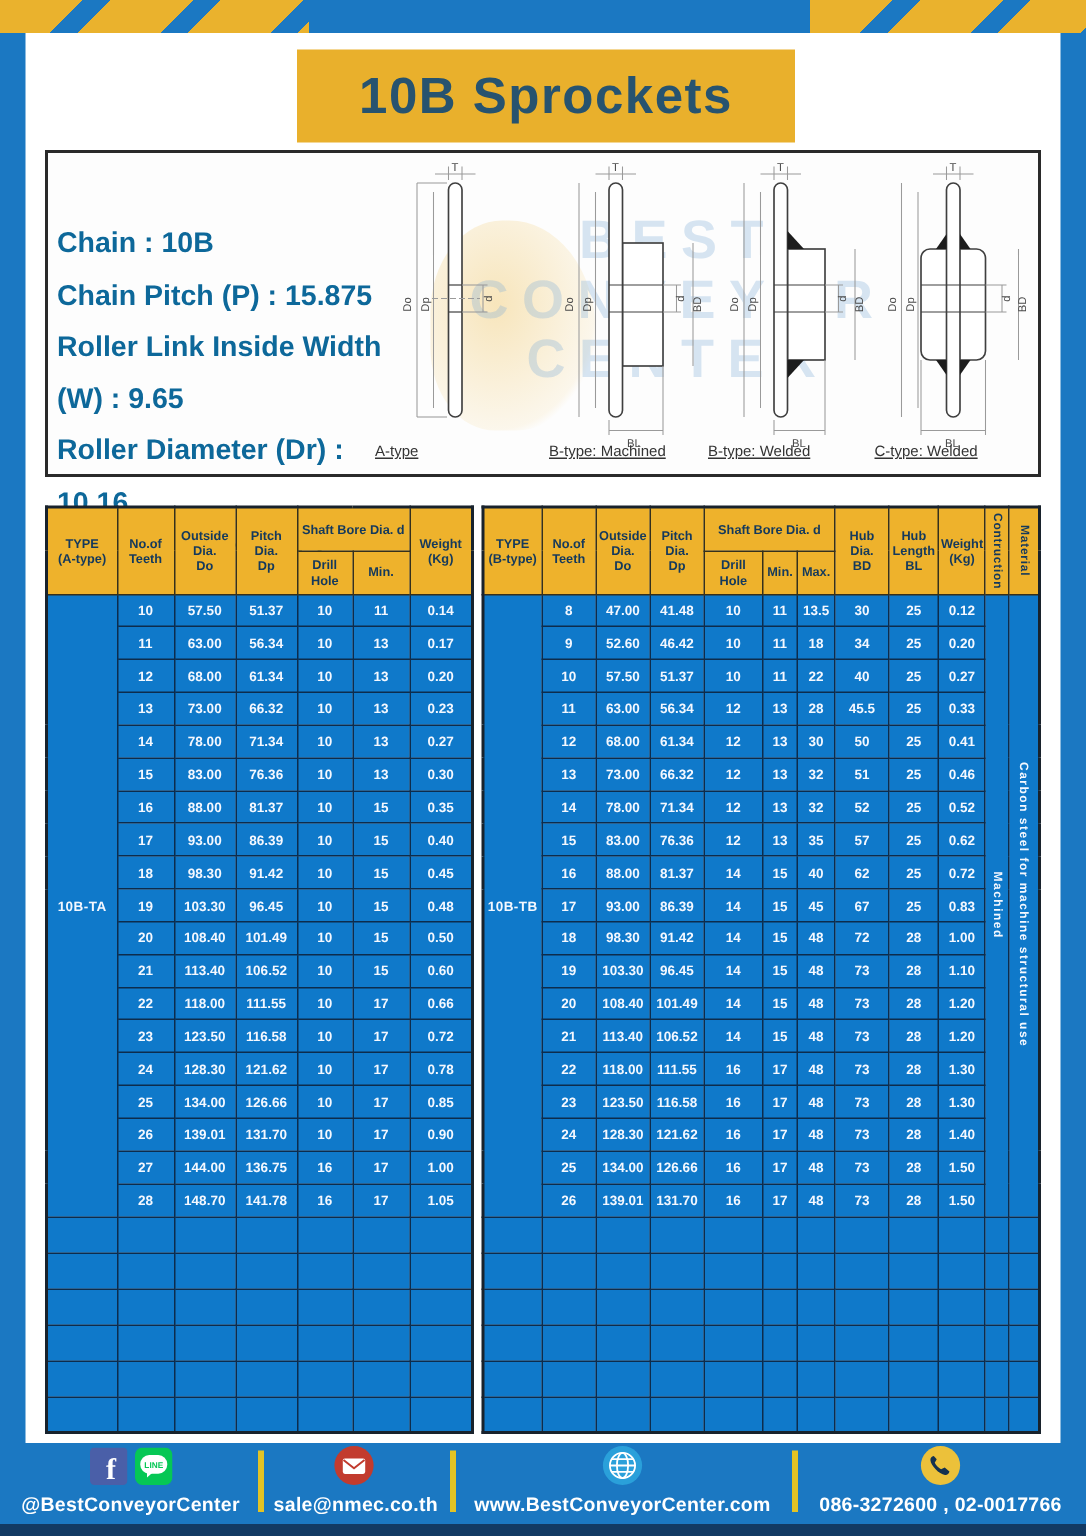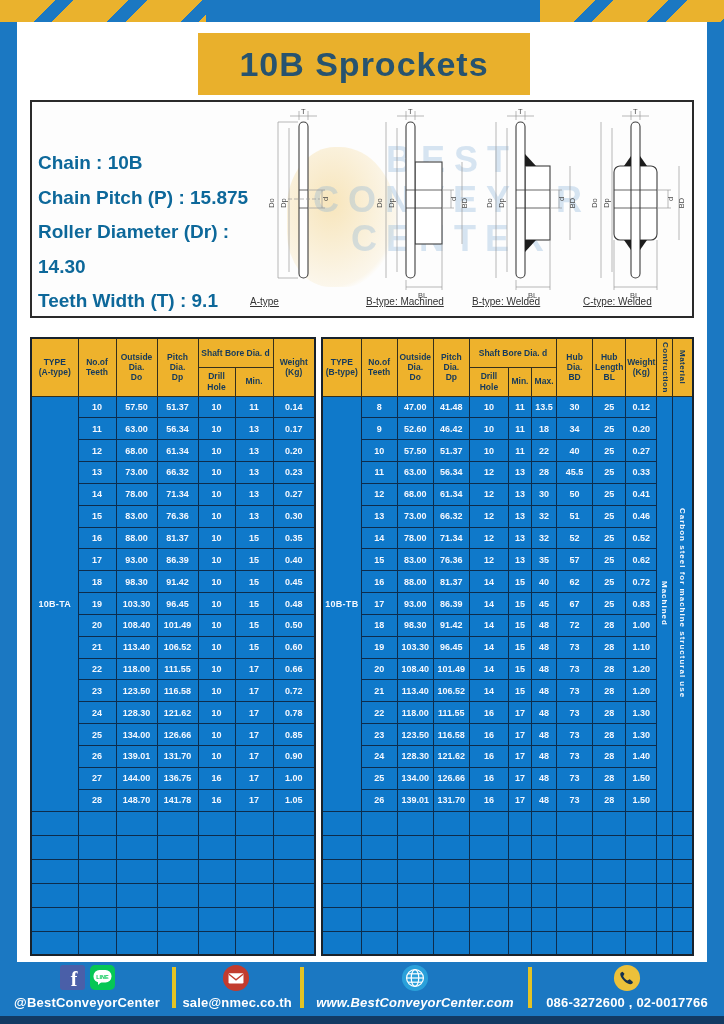--- a/index.html
+++ b/index.html
@@ -80,21 +80,22 @@
 
   <div class="diagram-panel">
     <div class="wm-bird"></div>
     <div class="watermark">BEST
 CONVEYOR
 CENTER</div>
 
     <div class="spec-block">
       <div>Chain : 10B</div>
       <div>Chain Pitch (P) : 15.875</div>
-      <div>Roller Diameter (Dr) : 14.30</div>
+      <div>Roller Link Inside Width (W) : 9.65</div>
+      <div>Roller Diameter (Dr) : 10.16</div>
       <div>Teeth Width (T) : 9.1</div>
     </div>
 
     <div class="diagram d-a">
       <svg width="105" height="192" viewBox="0 0 105 192">
         <line class="dim" x1="49" y1="12" x2="49" y2="3"></line>
           <line class="dim" x1="58" y1="12" x2="58" y2="3"></line>
         <line class="dim" x1="40" y1="8" x2="67" y2="8"></line>
         <text class="dtxt" x="51" y="6">T</text>
         <rect class="part" x="49" y="14" width="9" height="156" rx="4.5"></rect>
@@ -821,21 +822,21 @@
           <svg width="28" height="28" viewBox="0 0 30 30">
               <circle cx="15" cy="15" r="14" fill="#c23b2e"></circle>
               <rect x="7" y="10" width="16" height="11" rx="1.5" fill="#fff"></rect>
               <polyline points="7.5,11 15,17 22.5,11" stroke="#c23b2e" stroke-width="1.4" fill="none"></polyline>
             </svg>
         </span>
       </div>
       <div class="f-text">sale@nmec.co.th</div>
     </div>
     <div class="f-div" style="left:300px;"></div>
-    <div class="f-sec" style="left:310px; width:210px;font-style:italic;">
+    <div class="f-sec" style="left:310px; width:210px;">
       <div class="f-icons">
         <span>
           <svg width="28" height="28" viewBox="0 0 30 30">
               <circle cx="15" cy="15" r="14" fill="#2aa0da"></circle>
               <circle cx="15" cy="15" r="9" stroke="#fff" stroke-width="1.3" fill="none"></circle>
               <ellipse cx="15" cy="15" rx="4" ry="9" stroke="#fff" stroke-width="1.3" fill="none"></ellipse>
               <line x1="6" y1="15" x2="24" y2="15" stroke="#fff" stroke-width="1.3"></line>
               <line x1="7.5" y1="10.5" x2="22.5" y2="10.5" stroke="#fff" stroke-width="1.3"></line>
               <line x1="7.5" y1="19.5" x2="22.5" y2="19.5" stroke="#fff" stroke-width="1.3"></line>
             </svg>

